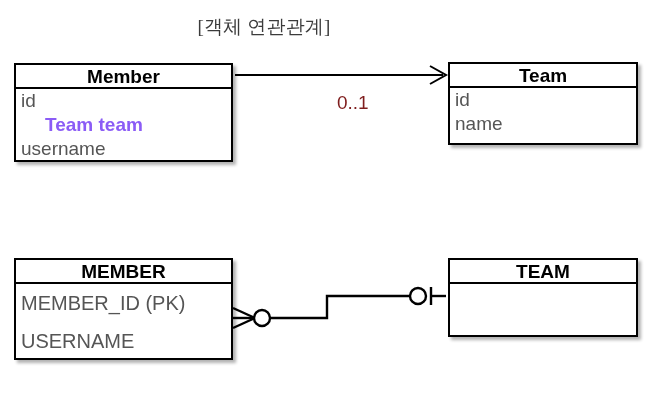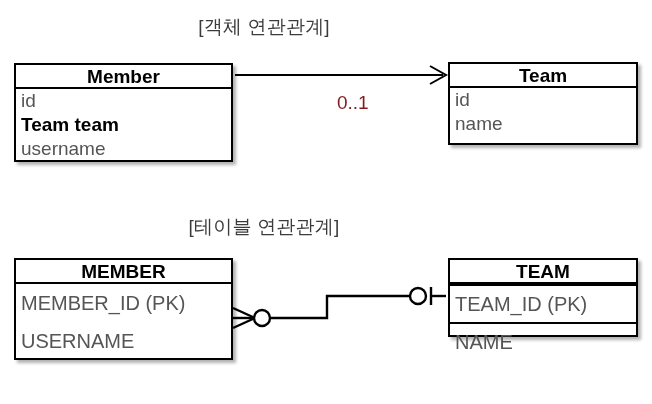--- a/index.html
+++ b/index.html
@@ -26,20 +26,21 @@
 
   
   .caption {
     position: absolute;
     width: 528px;
     text-align: center;
     font-size: 19px;
     color: #3b3b3b;
     letter-spacing: 0.2px;
     white-space: nowrap;
+    font-family: Liberation Serif, serif;
   }
   #caption-object { top: 14px; }
   #caption-table  { top: 214px; }
 
   
   .box {
     position: absolute;
     box-sizing: border-box;
     background: #ffffff;
     border: 2px solid #000000;
@@ -62,22 +63,23 @@
   }
   .box .row {
     box-sizing: border-box;
     padding-left: 5px;
     color: #555555;
     white-space: nowrap;
     display: flex;
     align-items: center;
   }
   .box .row.strong {
-    color: #000000;
+    color: #8b5cf6;
     font-weight: bold;
+    margin-left: 24px;
   }
   .box .row.sep-top {
     border-top: 2px solid #000000;
   }
 
   
   .uml { font-size: 19px; }
   .uml .hdr { height: 24px; font-size: 19px; }
   .uml .row { height: 24px; }
 
@@ -133,36 +135,31 @@
     </div>
   </div>
 
   <svg class="connector" id="association-arrow" viewBox="0 0 652 404" width="652" height="404">
     <line x1="235" y1="75" x2="443" y2="75" stroke="#000000" stroke-width="2"></line>
     <polyline points="430,66 446,75 430,84" fill="none" stroke="#000000" stroke-width="2" stroke-linecap="butt" stroke-linejoin="miter"></polyline>
   </svg>
 
   <div class="mult-label" id="mult-0-1">0..1</div>
 
-  <div class="caption" id="caption-table">[테이블 연관관계]</div>
 
   <div class="box erd" id="box-member-table">
     <div class="hdr">MEMBER</div>
     <div class="rows">
       <div class="row">MEMBER_ID (PK)</div>
       <div class="row">USERNAME</div>
     </div>
   </div>
 
   <div class="box erd" id="box-team-table">
     <div class="hdr">TEAM</div>
-    <div class="rows">
-      <div class="row sep-top">TEAM_ID (PK)</div>
-      <div class="row sep-top">NAME</div>
-    </div>
   </div>
 
   <svg class="connector" id="relationship-connector" viewBox="0 0 652 404" width="652" height="404">
 
     <polyline points="270,318 327,318 327,296 410,296" fill="none" stroke="#000000" stroke-width="2.4" stroke-linecap="butt" stroke-linejoin="miter"></polyline>
 
     <g>
       <line x1="233" y1="308" x2="255" y2="318" stroke="#000000" stroke-width="2.4"></line>
       <line x1="233" y1="318" x2="255" y2="318" stroke="#000000" stroke-width="2.4"></line>
       <line x1="233" y1="328" x2="255" y2="318" stroke="#000000" stroke-width="2.4"></line>

